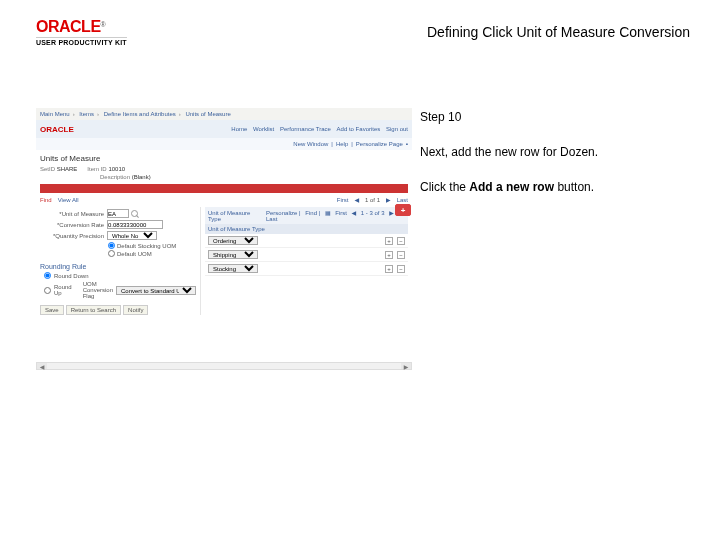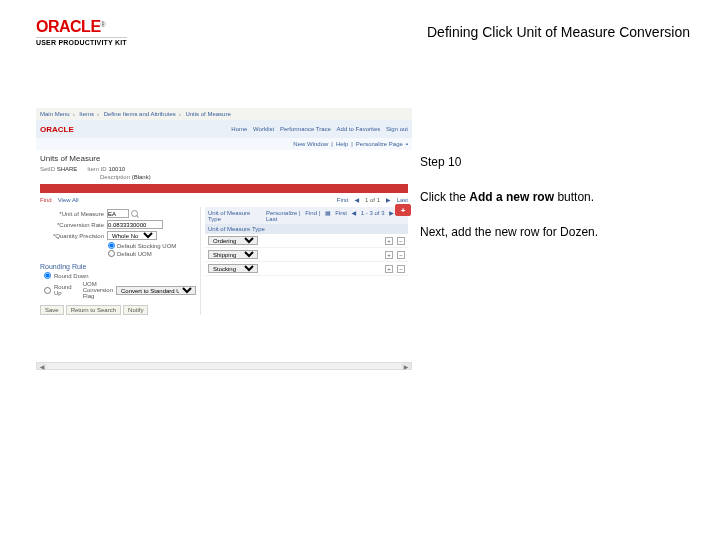--- a/index.html
+++ b/index.html
@@ -8,21 +8,21 @@
 
   
   .logo-block { position: absolute; top: 18px; left: 36px; }
   .oracle-word { font-weight: bold; color: #d00; font-size: 16px; letter-spacing: -0.5px; }
   .oracle-tm { font-size: 7px; vertical-align: super; color: #555; }
   .upk-line { font-size: 7px; font-weight: bold; letter-spacing: 0.2px; color: #000; border-top: 1px solid #ccc; margin-top: 1px; padding-top: 1px; }
 
   .page-title { position: absolute; top: 24px; right: 30px; font-size: 14px; color: #000; }
 
   
-  .step-col { position: absolute; top: 108px; left: 420px; width: 280px; font-size: 12px; color: #000; line-height: 1.6; margin-top: 45px; }
+  .step-col { position: absolute; top: 108px; left: 420px; width: 280px; font-size: 12px; color: #000; line-height: 1.6; }
   .step-heading { margin-bottom: 16px; }
   .step-instr { margin-bottom: 16px; }
 
   
   .app { position: absolute; top: 108px; left: 36px; width: 376px; height: 260px; background: #fff; font-size: 6px; color: #555; }
 
   .app-bar1 { background: #f3f3f0; padding: 3px 4px; white-space: nowrap; overflow: hidden; color: #666; }
   .app-bar1 .crumb { color: #3a5f9a; margin-right: 3px; }
   .app-bar1 .sep { color: #888; margin-right: 3px; }
 
@@ -90,24 +90,24 @@
 
 <div class="logo-block">
   <span class="oracle-word">ORACLE</span><span class="oracle-tm">®</span>
   <div class="upk-line">USER PRODUCTIVITY KIT</div>
 </div>
 
 <div class="page-title">Defining Click Unit of Measure Conversion</div>
 
 <div class="step-col">
   <div class="step-heading">Step 10</div>
+  <div class="step-instr">Next, add the new row for Dozen.</div>
   <div class="step-instr">
     <span>Click the </span><b>Add a new row</b><span> button.</span>
   </div>
-  <div class="step-instr">Next, add the new row for Dozen.</div>
 </div>
 
 <div class="app">
 
   <div class="app-bar1">
     <span class="crumb">Main Menu</span><span class="sep">›</span>
     <span class="crumb">Items</span><span class="sep">›</span>
     <span class="crumb">Define Items and Attributes</span><span class="sep">›</span>
     <span class="crumb">Units of Measure</span>
   </div>

